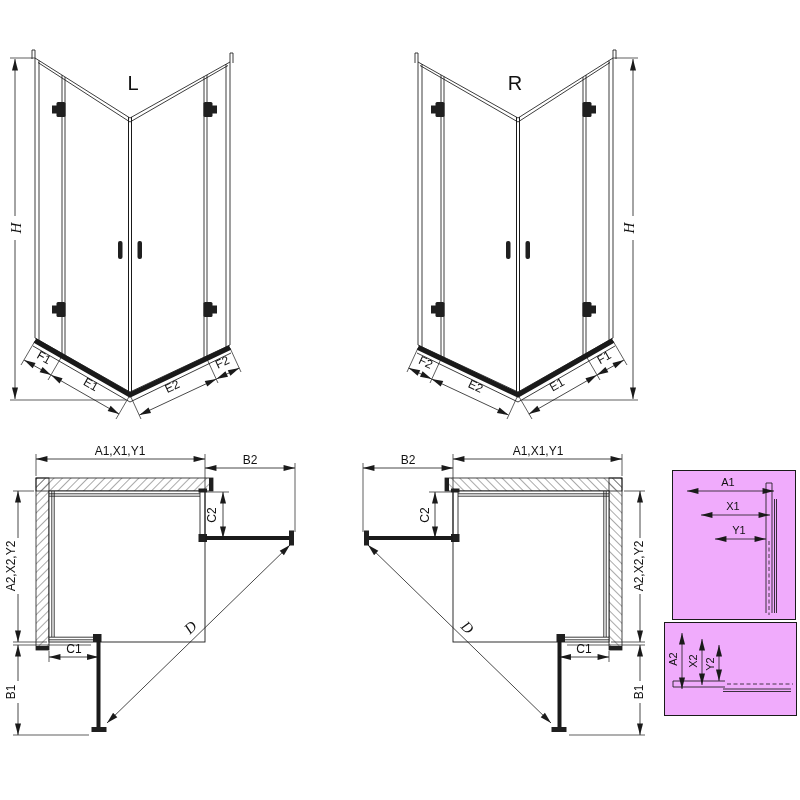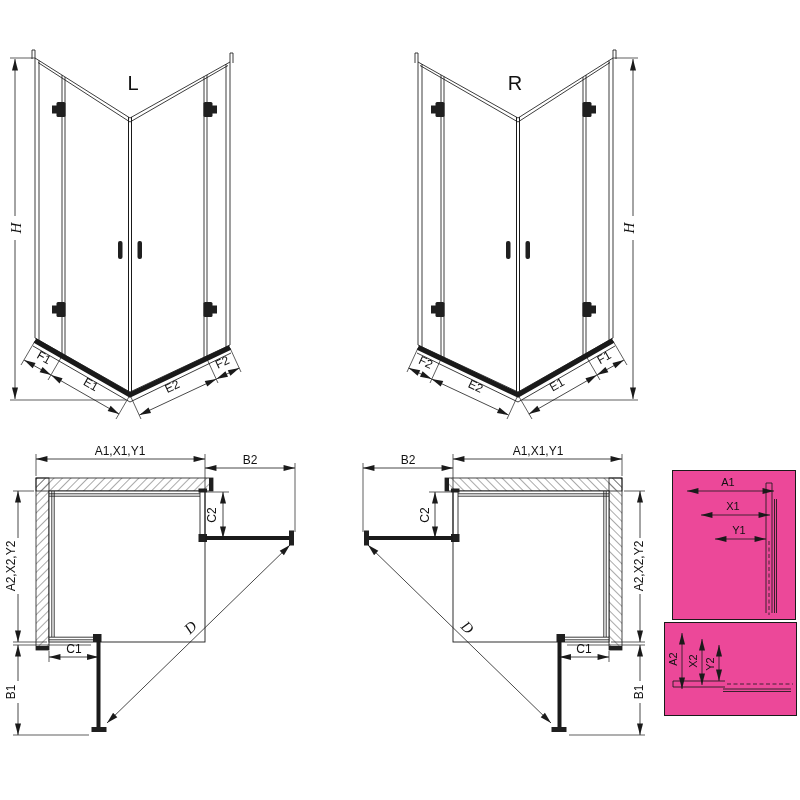--- a/index.html
+++ b/index.html
@@ -12,21 +12,21 @@
   .tray{stroke:#1a1a1a;stroke-width:5;fill:none;}
   .ext{stroke:#1a1a1a;stroke-width:.7;fill:none;}
   .dim{stroke:#1a1a1a;stroke-width:.8;fill:none;
        marker-start:url(#ar);marker-end:url(#ar);}
   .dim1{stroke:#1a1a1a;stroke-width:.8;fill:none;marker-end:url(#ar);}
   .blk{fill:#1f1f1f;stroke:none;}
   .t{font-family:"Liberation Sans",sans-serif;font-size:12px;fill:#111;}
   .ts{font-family:"Liberation Sans",sans-serif;font-size:11px;fill:#111;}
   .ti{font-family:"Liberation Serif",serif;font-style:italic;font-size:15px;fill:#111;}
   .tlr{font-family:"Liberation Sans",sans-serif;font-size:20px;fill:#111;}
-  .detail-box{position:absolute;border:1px solid #1a1a1a;background:#ec4899;}
+  .detail-box{position:absolute;border:1px solid #1a1a1a;background:#f0abfc;}
 </style>
 </head>
 <body>
 
 <div class="page">
 
   <svg style="left:8px;top:38px;" width="250" height="395" viewBox="0 0 250 395">
     <defs>
       <marker id="ar" viewBox="0 0 12 12" refX="11.5" refY="6" markerWidth="12.5" markerHeight="12.5" markerUnits="userSpaceOnUse" orient="auto-start-reverse">
         <path d="M11.5,6 L0.5,3.1 L0.5,8.9 z" fill="#1a1a1a"></path>

